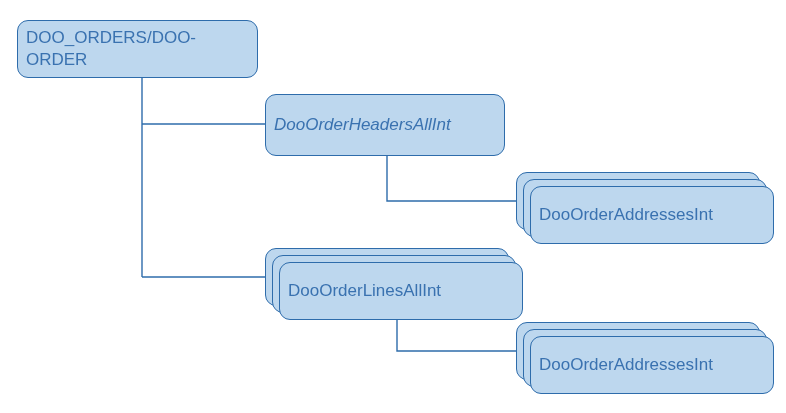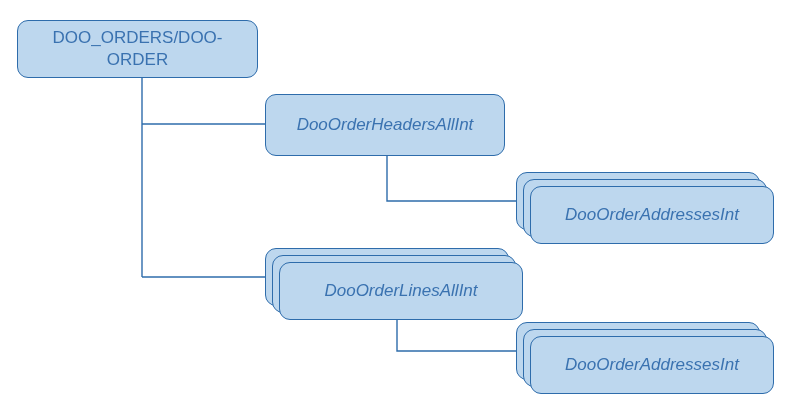--- a/index.html
+++ b/index.html
@@ -34,37 +34,36 @@
 
   .node {
     position: absolute;
     box-sizing: border-box;
     border: 1px solid #2e6cab;
     background: #bdd7ee;
     border-radius: 11px;
     color: #3a72b0;
     font-size: 17px;
     line-height: 1.32;
-    text-align: center;
+    text-align: left;
     display: flex;
     align-items: center;
     justify-content: center;
     padding: 2px 8px;
   }
 
   .node-label {
     display: block;
     width: 100%;
     white-space: pre-line;
   }
 
   
   .stack {
     position: absolute;
-    font-style: italic;
   }
   .stack .layer {
     position: absolute;
     box-sizing: border-box;
     border: 1px solid #2e6cab;
     background: #bdd7ee;
     border-radius: 11px;
   }
   .stack .node {
     position: absolute;

